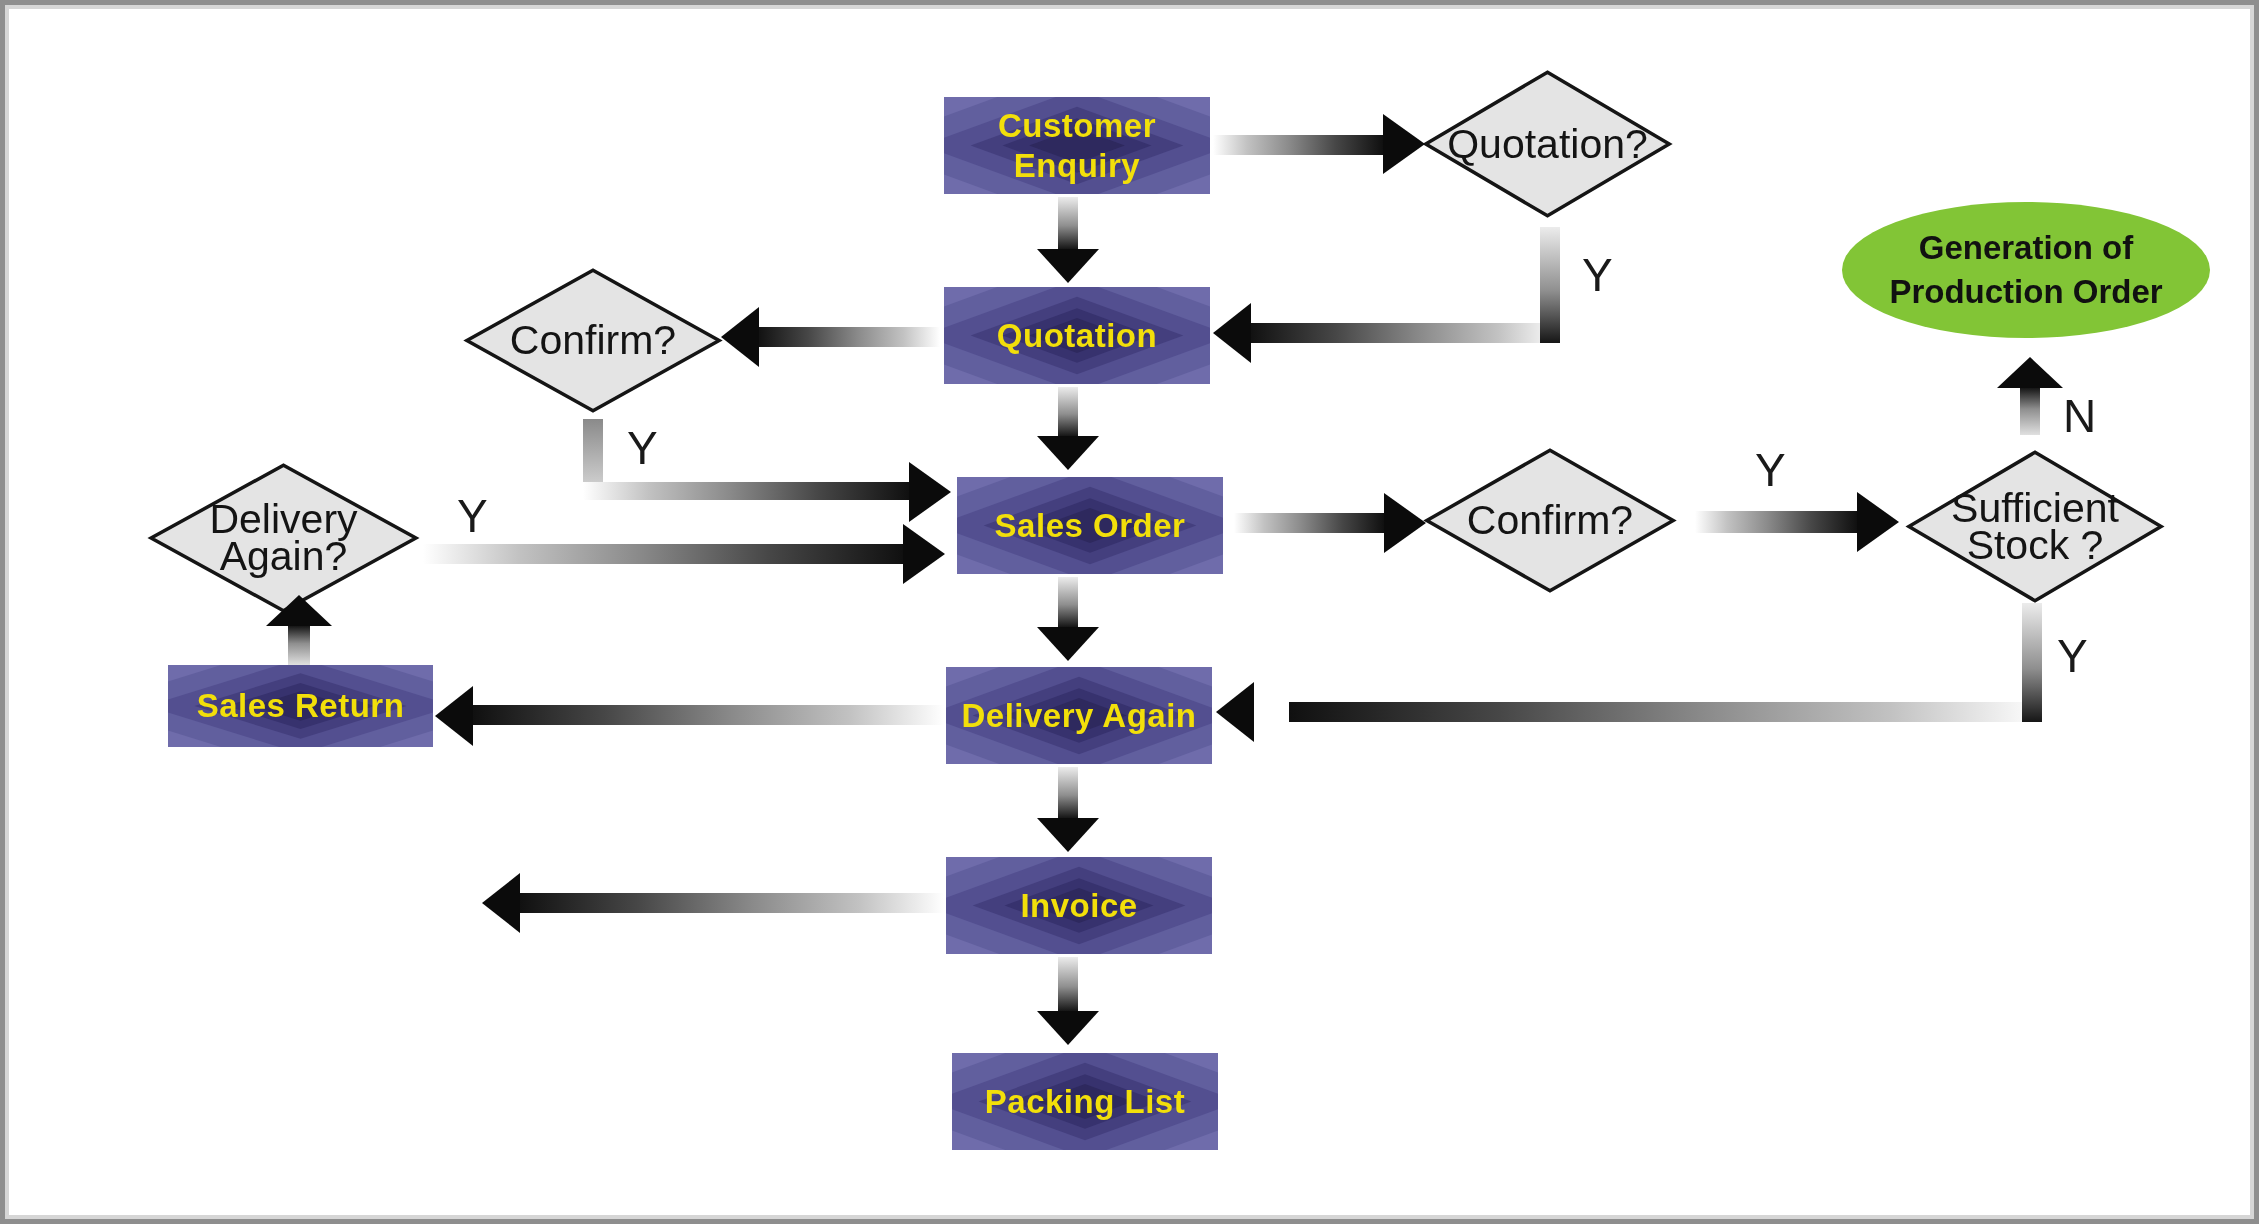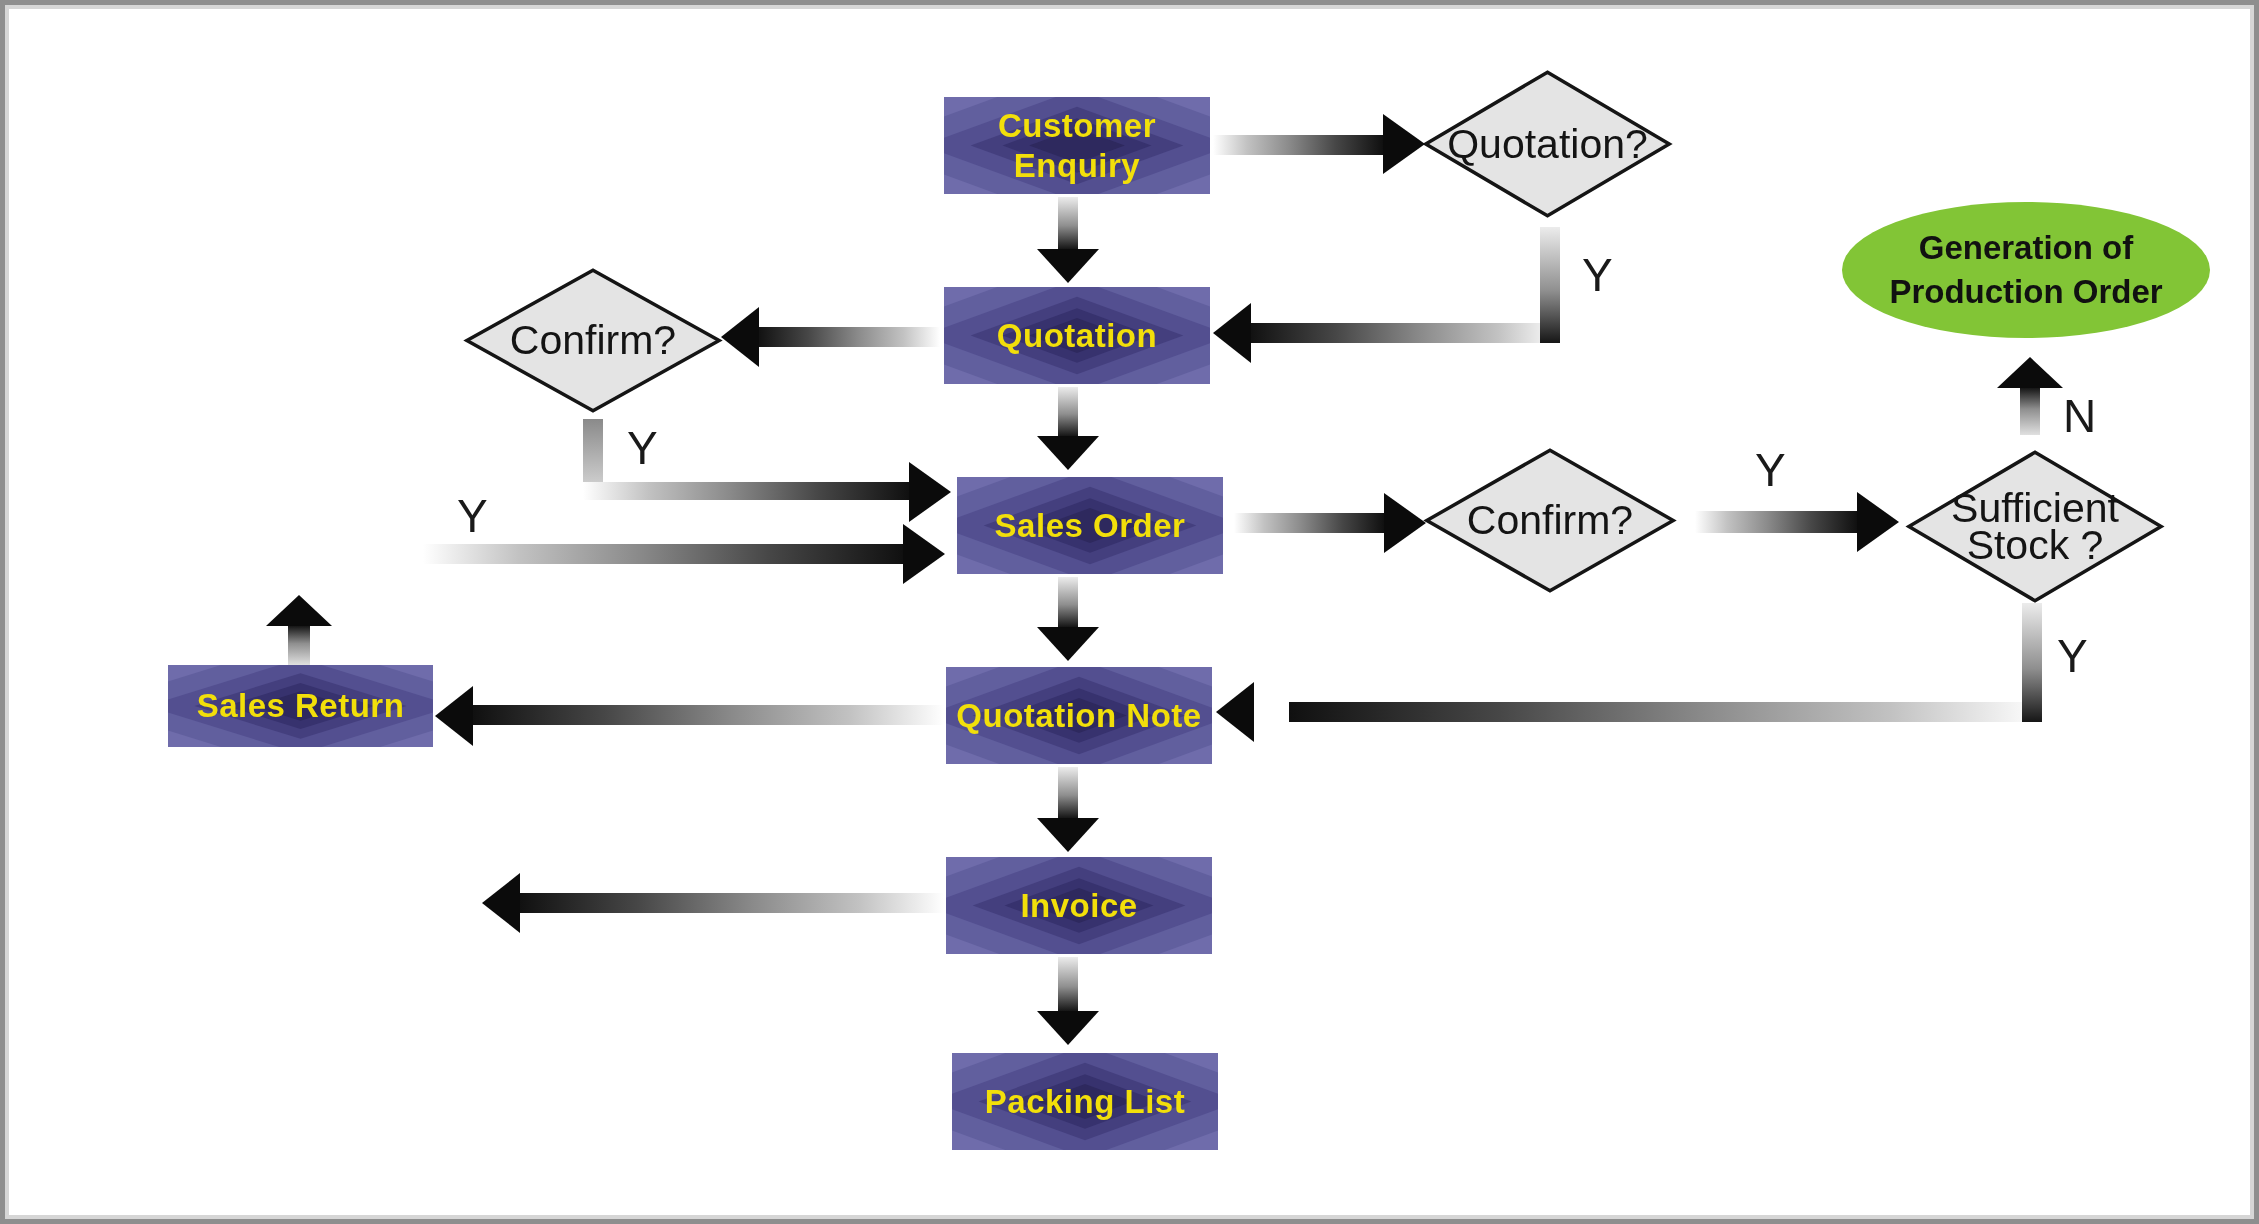--- a/index.html
+++ b/index.html
@@ -91,21 +91,21 @@
 
   <div class="node" style="left:941px;top:662px;width:266px;height:97px">
     <svg viewBox="0 0 200 100" preserveAspectRatio="none">
       <rect width="200" height="100" fill="#6f6cab"></rect>
       <polygon points="100,-30 260,50 100,130 -60,50" fill="#615f9e"></polygon>
       <polygon points="100,-8 216,50 100,108 -16,50" fill="#534f90"></polygon>
       <polygon points="100,10 180,50 100,90 20,50" fill="#443f7e"></polygon>
       <polygon points="100,22 156,50 100,78 44,50" fill="#37326e"></polygon>
       <polygon points="100,32 136,50 100,68 64,50" fill="#2e295e"></polygon>
     </svg>
-    <span class="plabel">Quotation Note</span>
+    <span class="plabel">Delivery Again</span>
   </div>
 
   <div class="node" style="left:941px;top:852px;width:266px;height:97px">
     <svg viewBox="0 0 200 100" preserveAspectRatio="none">
       <rect width="200" height="100" fill="#6f6cab"></rect>
       <polygon points="100,-30 260,50 100,130 -60,50" fill="#615f9e"></polygon>
       <polygon points="100,-8 216,50 100,108 -16,50" fill="#534f90"></polygon>
       <polygon points="100,10 180,50 100,90 20,50" fill="#443f7e"></polygon>
       <polygon points="100,22 156,50 100,78 44,50" fill="#37326e"></polygon>
       <polygon points="100,32 136,50 100,68 64,50" fill="#2e295e"></polygon>
@@ -159,20 +159,27 @@
   </div>
 
   <div class="node" style="left:1900px;top:445px;width:260px;height:153px">
     <svg viewBox="0 0 100 100" preserveAspectRatio="none">
       <polygon points="50,1.5 98.5,50 50,98.5 1.5,50" fill="#e4e4e4" stroke="#151515" stroke-width="3.5" vector-effect="non-scaling-stroke"></polygon>
     </svg>
     <span class="dlabel">Sufficient
 Stock ?</span>
   </div>
 
+  <div class="node" style="left:142px;top:458px;width:273px;height:150px">
+    <svg viewBox="0 0 100 100" preserveAspectRatio="none">
+      <polygon points="50,1.5 98.5,50 50,98.5 1.5,50" fill="#e4e4e4" stroke="#151515" stroke-width="3.5" vector-effect="non-scaling-stroke"></polygon>
+    </svg>
+    <span class="dlabel">Delivery
+Again?</span>
+  </div>
 
   <div class="node ellipse" style="left:1837px;top:197px;width:368px;height:136px">
     <span class="elabel-t">Generation of
 Production Order</span>
   </div>
 
 
   <div class="shaft sh-d" style="left:1053px;top:192px;width:20px;height:52px"></div>
   <div class="head head-down" style="left:1032px;top:244px"></div>
 

